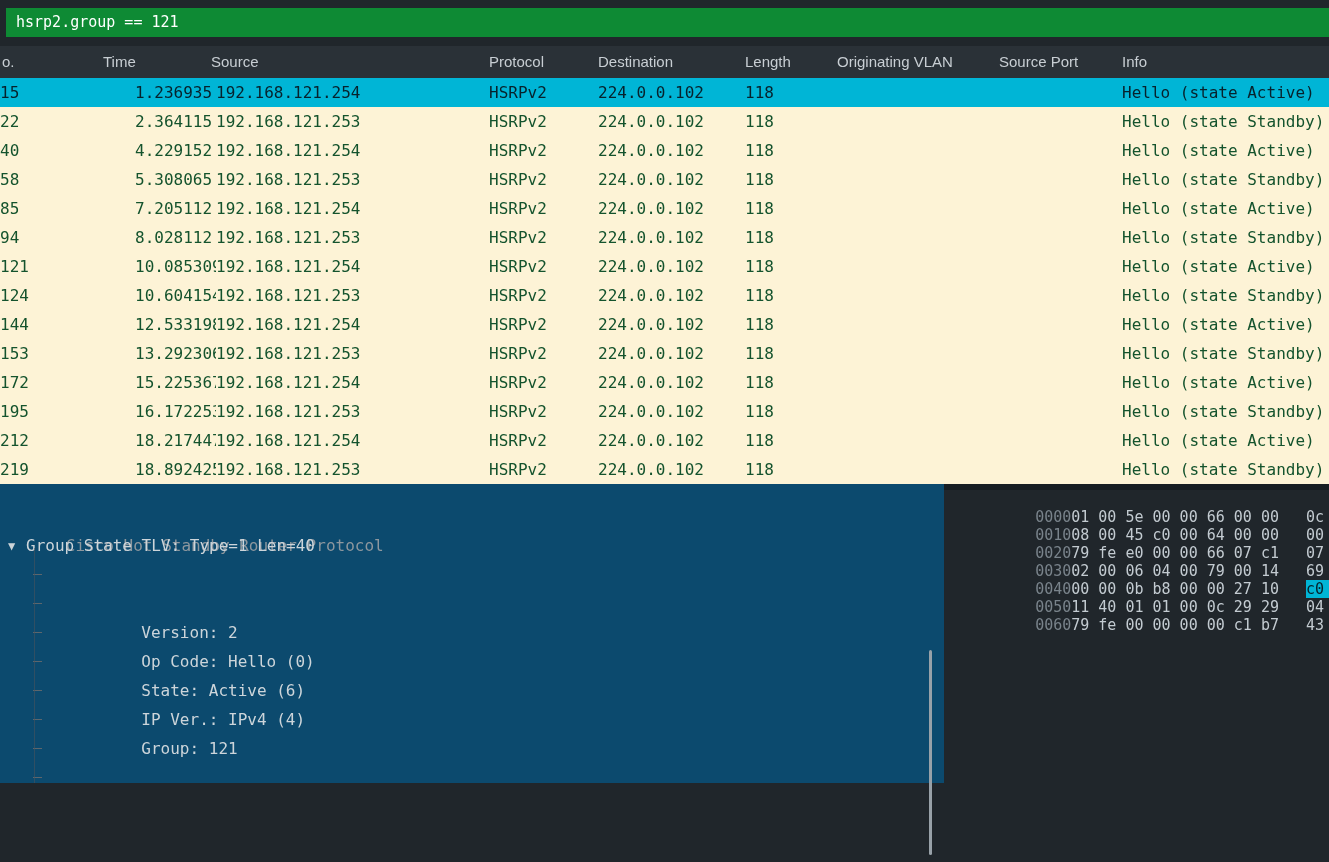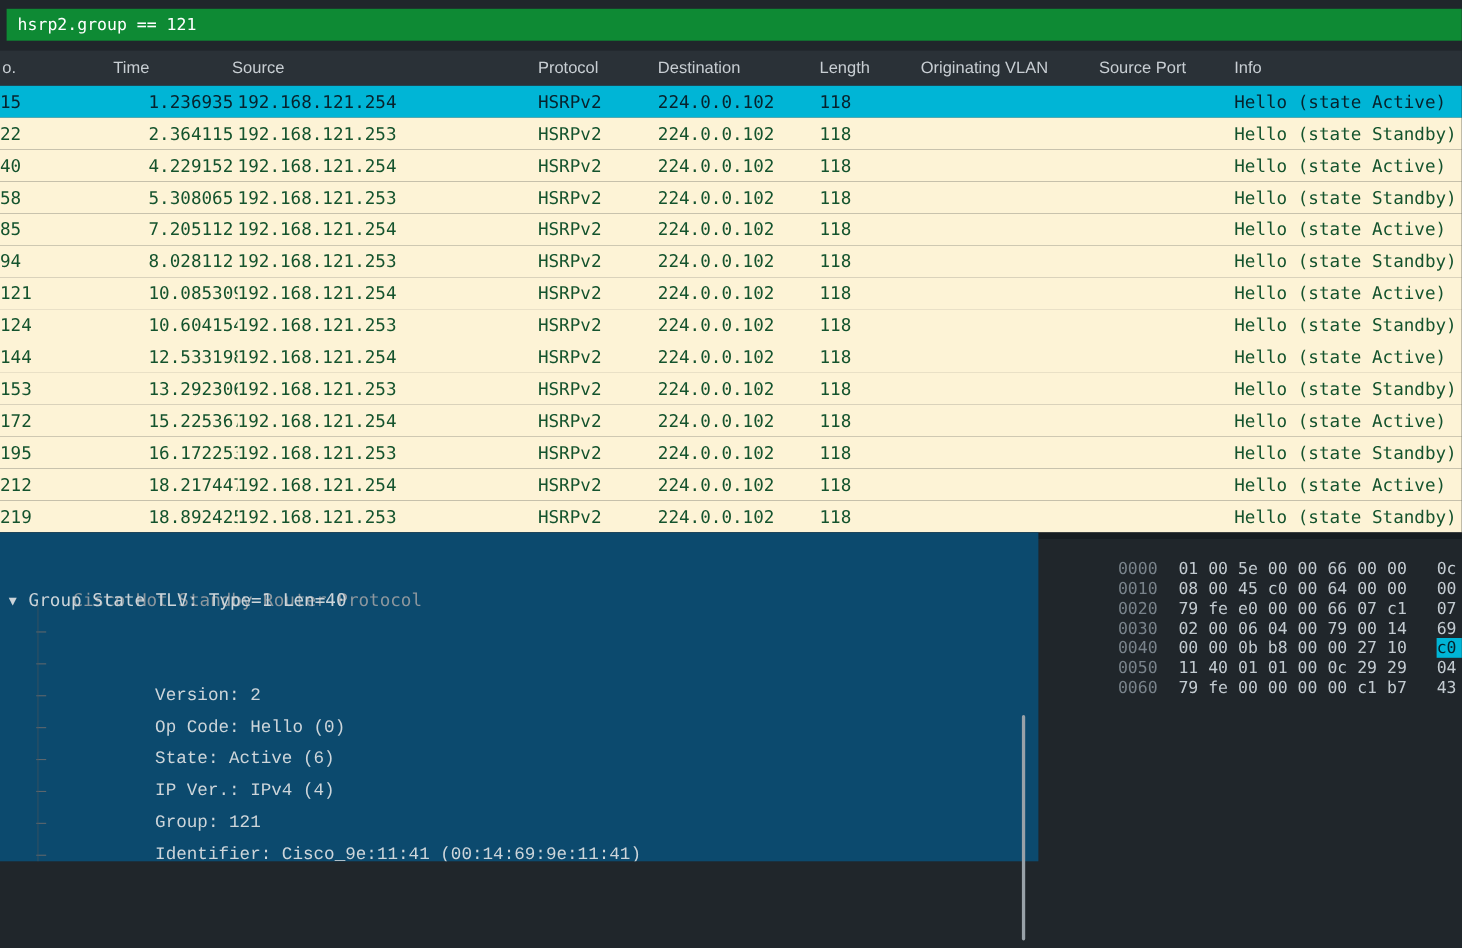--- a/index.html
+++ b/index.html
@@ -29,34 +29,34 @@
   
   .pane-gap{position:absolute;left:0;top:484px;width:100%;height:6px;background:#171d22;}
   .details{position:absolute;left:0;top:484px;width:944px;height:299px;background:#0c4a6e;
            padding-top:18px;box-sizing:border-box;overflow:hidden;}
   .d-line{position:relative;height:29px;line-height:29px;font-size:16px;color:#cdd5da;white-space:pre;}
   .d-root{color:#8d979e;padding-left:8px;}
   .d-tlv{padding-left:8px;}
   .arrow{display:inline-block;width:18px;font-size:12px;color:#ccd4d9;vertical-align:middle;}
   .arrow.down::before{content:"\25BC";}
   .arrow.right::before{content:"\25B6";}
-  .d-field{padding-left:45px;font-family:Liberation Mono, monospace;}
+  .d-field{padding-left:45px;}
   .tick{position:absolute;left:33px;top:14px;width:9px;border-top:1px solid #5c666d;}
   .d-sel .d-text{position:absolute;left:40px;width:882px;top:1px;height:27px;line-height:27px;
                  background:#00b5d6;color:#06242e;padding-left:5px;box-sizing:border-box;white-space:pre;}
   .guide{position:absolute;left:34px;top:64px;height:275px;width:1px;background:#4a545b;opacity:.6;}
 
   
   .scrollbar{position:absolute;left:928px;top:490px;width:6px;height:366px;}
   .scrollbar .thumb{position:absolute;left:1px;top:160px;width:3px;height:205px;background:#98a1a8;border-radius:2px;}
 
   
   .hex{position:absolute;left:944px;top:490px;width:400px;overflow:hidden;}
   .hex-row{height:18px;line-height:18px;font-size:15px;white-space:pre;}
-  .off{color:#79838b;display:inline-block;width:55px;}
+  .off{color:#79838b;display:inline-block;width:55px;text-align:right;}
   .bytes{color:#c3cbd1;}
   .bytes span{white-space:pre;}
   .hl{background:#00b5d6;color:#05222b;}
 </style>
 </head>
 <body>
 
 <div class="screen">
 
   <div class="filter-bar">
@@ -258,21 +258,20 @@
         <div class="d-line d-field">
           <span class="tick"></span>
           <span class="d-text">IP Ver.: IPv4 (4)</span>
         </div>
         <div class="d-line d-field">
           <span class="tick"></span>
           <span class="d-text">Group: 121</span>
         </div>
         <div class="d-line d-field">
           <span class="tick"></span>
-          <span class="d-text">Identifier: Cisco_9e:11:41 (00:14:69:9e:11:41)</span>
         </div>
         <div class="d-line d-field">
           <span class="tick"></span>
           <span class="d-text">Hellotime: Default (3000)</span>
         </div>
         <div class="d-line d-field">
           <span class="tick"></span>
           <span class="d-text">Holdtime: Default (10000)</span>
         </div>
       </div>

